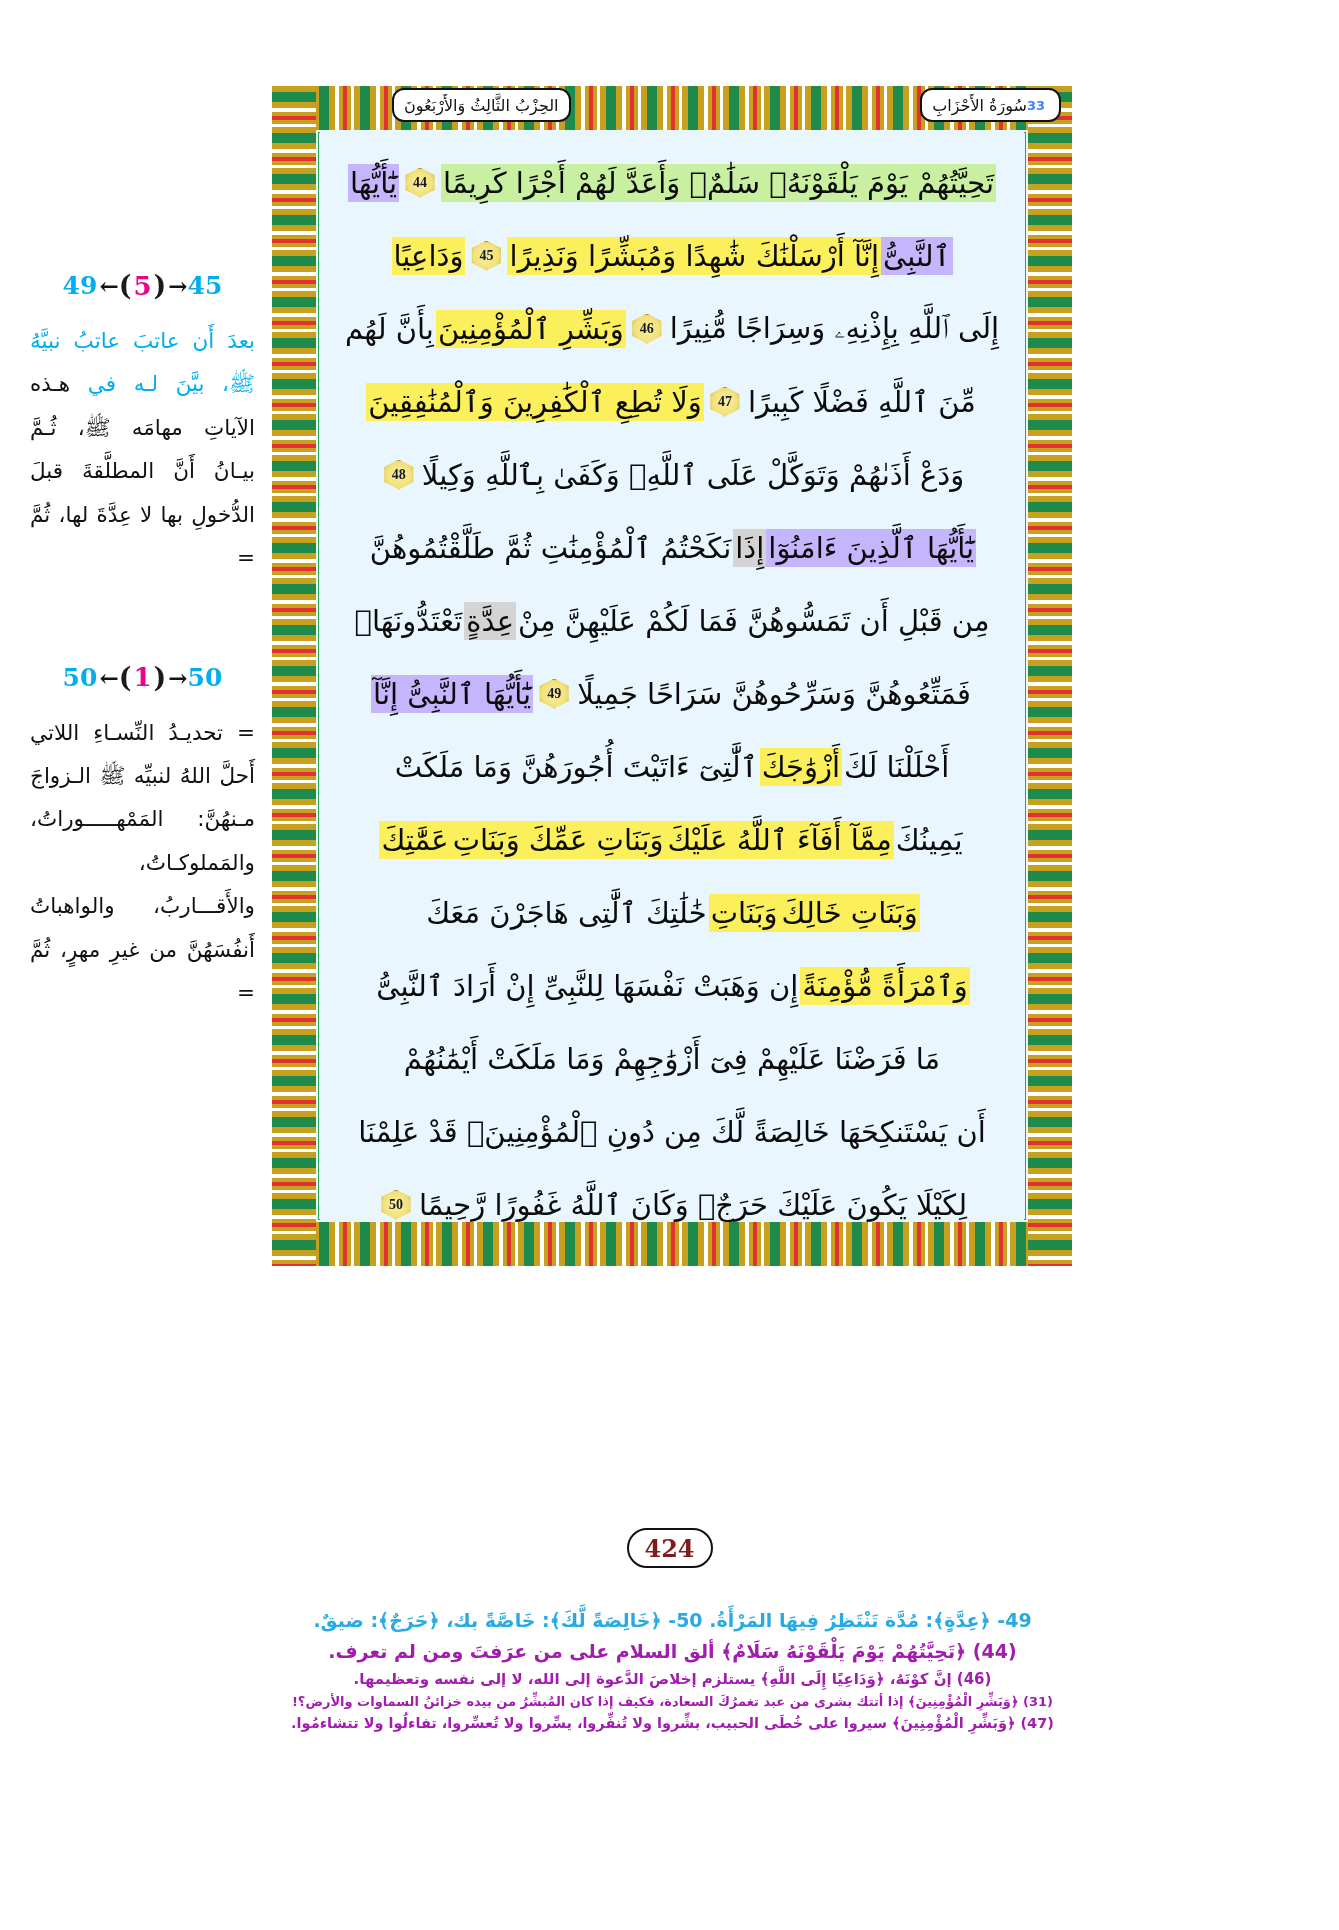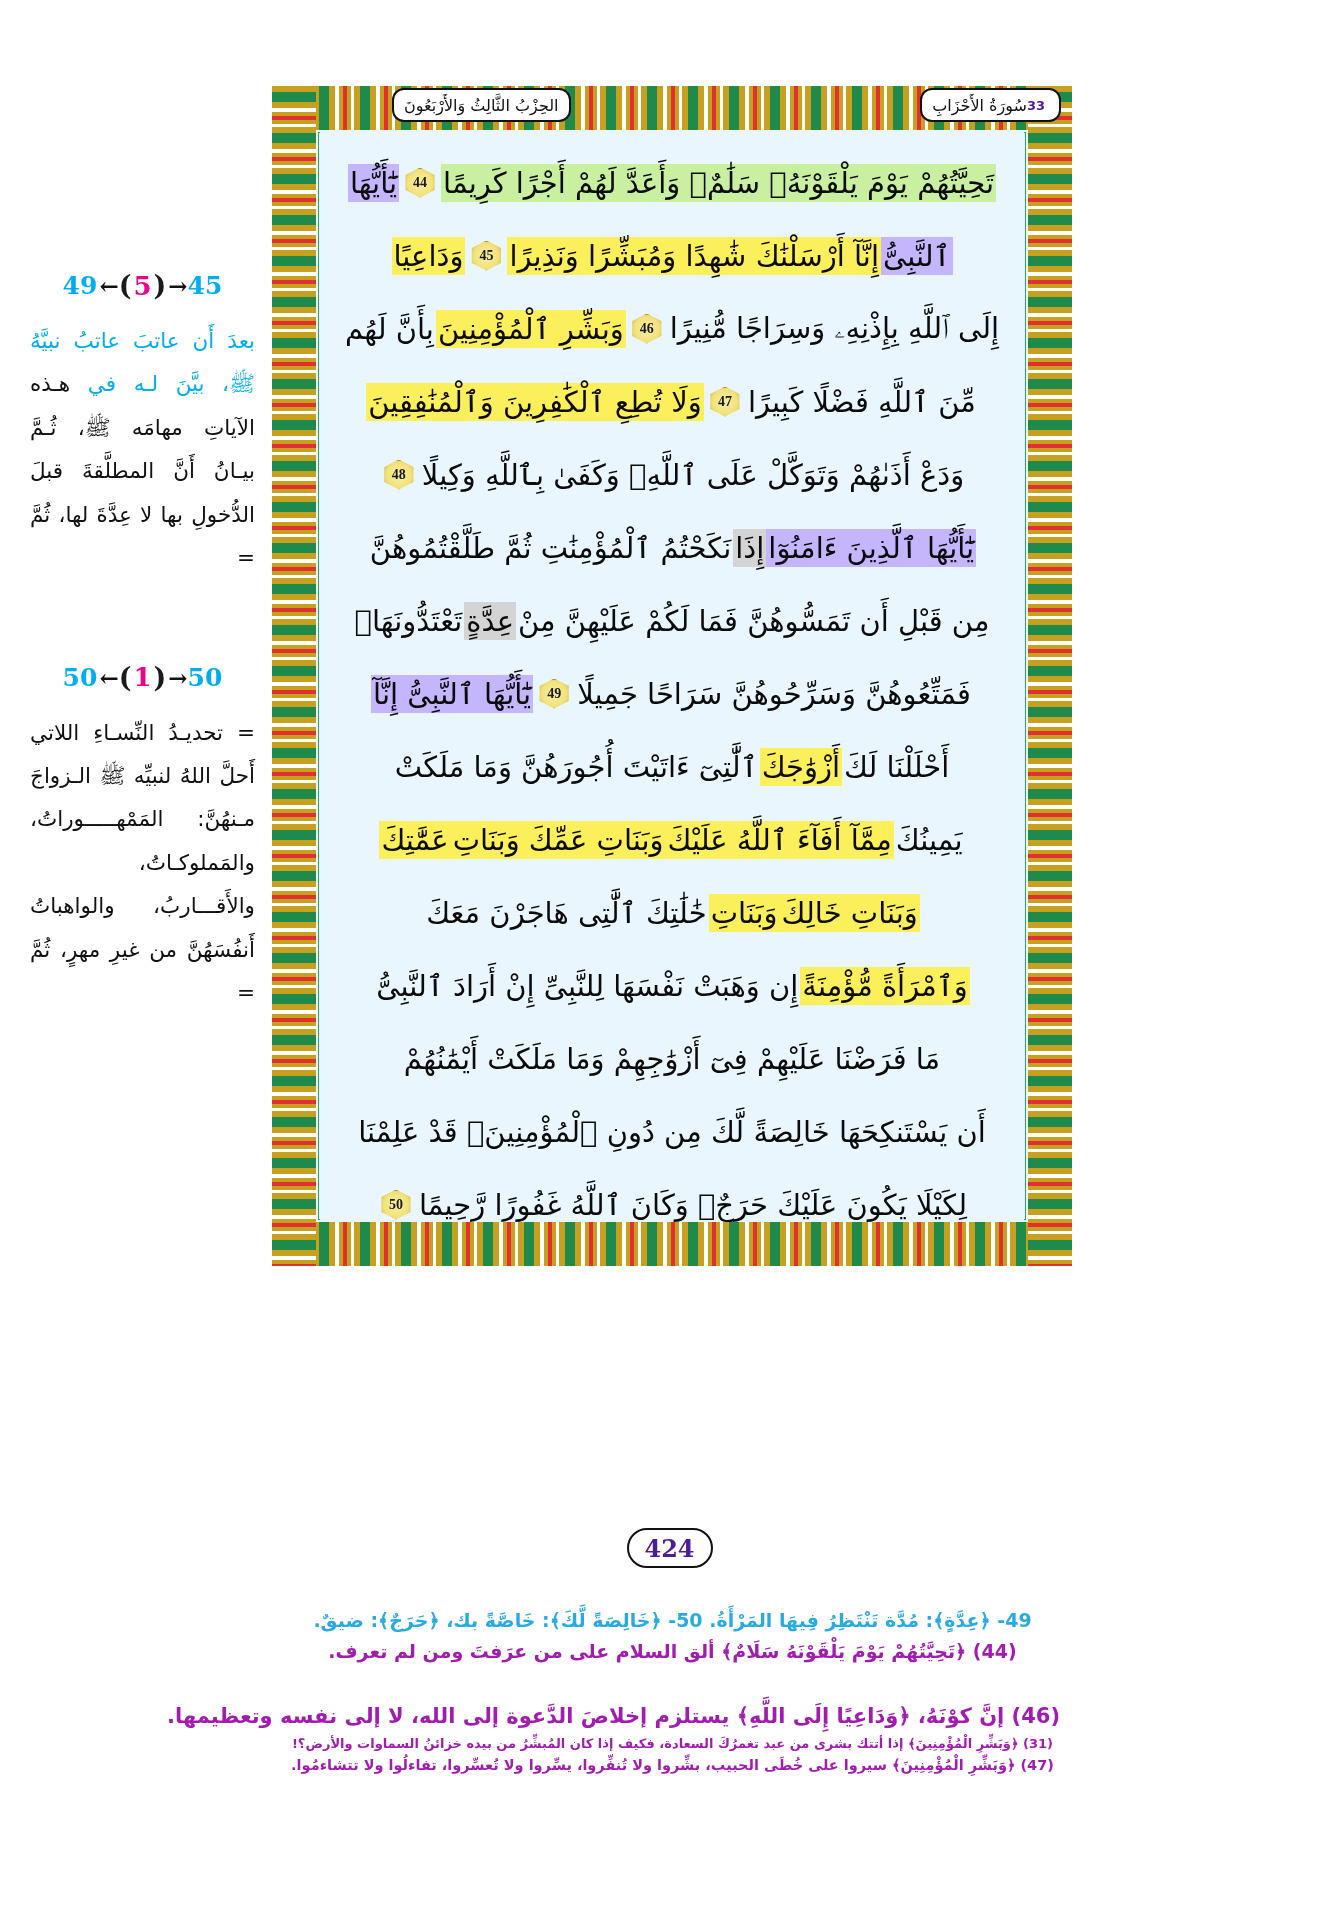--- a/index.html
+++ b/index.html
@@ -97,21 +97,21 @@
     border-radius: 12px;
     display: flex; align-items: center; justify-content: center;
     padding: 0 10px;
     font-family: "DejaVu Sans", sans-serif;
     font-size: 16px; color: #111; direction: rtl;
     white-space: nowrap;
   }
   .hdr-hizb { left: 392px; }
   .hdr-surah { right: 278px; }
   .hdr-surah .snum {
-    display: inline-block; color: #4c1d95; font-weight: bold;
+    display: inline-block; color: #3b82f6; font-weight: bold;
     font-size: 13px; margin-right: 4px;
   }
 
   
   .quran-area {
     position: absolute; left: 320px; top: 132px;
     width: 704px; height: 1090px;
     background: #EAF6FD;
     direction: rtl;
     padding: 14px 10px 8px 10px;
@@ -147,21 +147,21 @@
   }
 
   
   .page-number {
     position: absolute; left: 50%; transform: translateX(-50%);
     top: 1528px;
     width: 86px; height: 40px;
     background: #ffffff; border: 2px solid #111; border-radius: 20px;
     display: flex; align-items: center; justify-content: center;
     font-family: "DejaVu Serif", serif;
-    font-size: 24px; font-weight: bold; color: #4c1d95;
+    font-size: 24px; font-weight: bold; color: #7f1d1d;
     z-index: 45;
   }
 
   
   .footnotes {
     position: absolute; left: 285px; top: 1605px;
     width: 775px;
     direction: rtl; text-align: center;
   }
   .fn-line {
@@ -311,18 +311,18 @@
       </div>
     </div>
 
   <div class="page-number">
     <span>424</span>
   </div>
 
   <div class="footnotes" id="footnotes">
       <div class="fn-line fn-cyan">49- ﴿عِدَّةٍ﴾: مُدَّة تَنْتَظِرُ فِيهَا المَرْأَةُ. 50- ﴿خَالِصَةً لَّكَ﴾: خَاصَّةً بك، ﴿حَرَجٌ﴾: ضيقٌ.</div>
       <div class="fn-line fn-magenta">(44) ﴿تَحِيَّتُهُمْ يَوْمَ يَلْقَوْنَهُ سَلَامٌ﴾ ألق السلام على من عرَفتَ ومن لم تعرف.</div>
-      <div class="fn-line fn-magenta" style="font-size: 21px; margin-top: 32px;">(46) إنَّ كوْنَهُ، ﴿وَدَاعِيًا إِلَى اللَّهِ﴾ يستلزم إخلاصَ الدَّعوة إلى الله، لا إلى نفسه وتعظيمها.</div>
+      <div class="fn-line fn-magenta" style="font-size: 15px;">(46) إنَّ كوْنَهُ، ﴿وَدَاعِيًا إِلَى اللَّهِ﴾ يستلزم إخلاصَ الدَّعوة إلى الله، لا إلى نفسه وتعظيمها.</div>
       <div class="fn-line fn-magenta" style="font-size: 13px;">(31) ﴿وَبَشِّرِ الْمُؤْمِنِينَ﴾ إذا أتتك بشرى من عبد تغمرُكَ السعادة، فكيف إذا كان المُبشِّرُ من بيده خزائنُ السماوات والأرض؟!</div>
       <div class="fn-line fn-magenta" style="font-size: 14.5px;">(47) ﴿وَبَشِّرِ الْمُؤْمِنِينَ﴾ سيروا على خُطَى الحبيب، بشِّروا ولا تُنفِّروا، يسِّروا ولا تُعسِّروا، تفاءلُوا ولا تتشاءمُوا.</div>
     </div>
 
 </div>
 
 </body></html>

